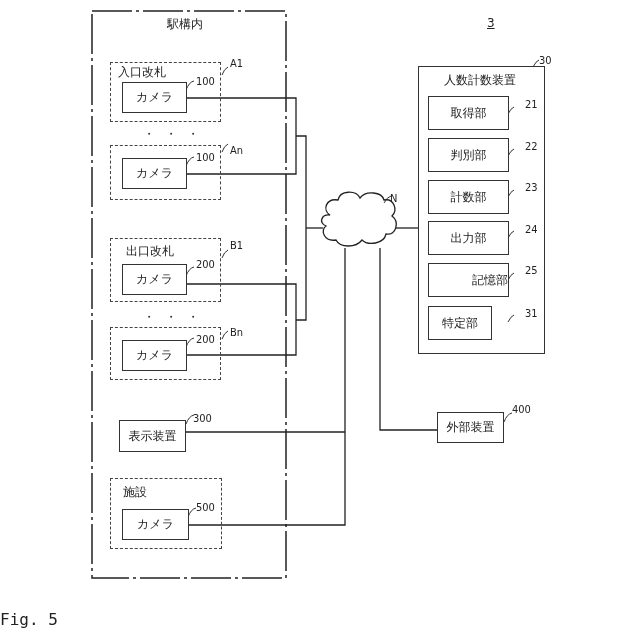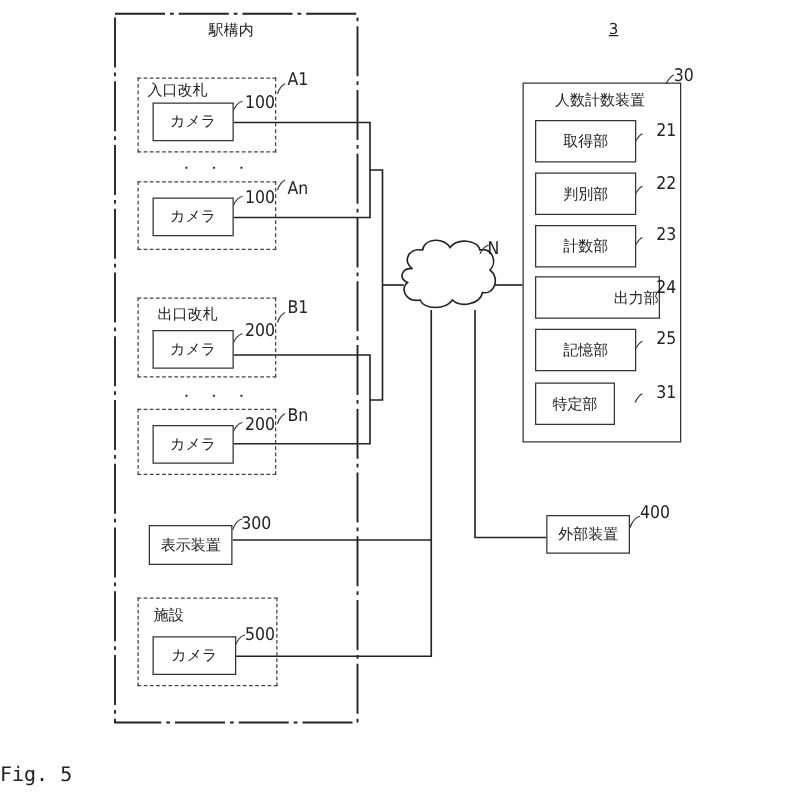--- a/index.html
+++ b/index.html
@@ -1,20 +1,20 @@
 <!DOCTYPE html>
 <html><head>
 <meta charset="utf-8">
 <style>
   html, body { margin:0; padding:0; background:#ffffff; }
   body { width:640px; height:640px; position:relative; overflow:hidden;
          font-family:"DejaVu Sans", sans-serif; color:#1a1a1a; }
   .abs { position:absolute; }
   .txt { position:absolute; font-size:12px; line-height:14px; white-space:nowrap; color:#222; }
-  .ref { position:absolute; font-family:"DejaVu Sans Condensed","DejaVu Sans", sans-serif; font-size:14px; line-height:12px; color:#222; white-space:nowrap; }
+  .ref { position:absolute; font-family:"DejaVu Sans Condensed","DejaVu Sans", sans-serif; font-size:11px; line-height:12px; color:#222; white-space:nowrap; }
   .box { position:absolute; border:1.5px solid #333; background:#fff; box-sizing:border-box;
          display:flex; align-items:center; justify-content:center; font-size:12px; color:#222; }
   .dashed { position:absolute; border:1.5px dashed #444; box-sizing:border-box; }
   svg.wires { position:absolute; left:0; top:0; }
   .caption { position:absolute; left:0; width:640px; top:610px; text-align:left;
              font-family:"DejaVu Sans Mono", monospace; font-size:16px; color:#222; }
   .dots { position:absolute; font-size:12px; letter-spacing:10px; color:#333; }
 </style>
 </head>
 <body>
@@ -122,26 +122,26 @@
 <div class="box" style="left:428px; top:138px; width:81px; height:34px;">
     <span>判別部</span>
   </div>
 <div class="ref" style="left:525px; top:141px;">22</div>
 
 <div class="box" style="left:428px; top:180px; width:81px; height:34px;">
     <span>計数部</span>
   </div>
 <div class="ref" style="left:525px; top:182px;">23</div>
 
-<div class="box" style="left:428px; top:221px; width:100px; height:34px;justify-content:flex-end;">
+<div class="box" style="left:428px; top:221px; width:81px; height:34px;">
     <span>出力部</span>
   </div>
 <div class="ref" style="left:525px; top:224px;">24</div>
 
-<div class="box" style="left:428px; top:263px; width:81px; height:34px;">
+<div class="box" style="left:428px; top:263px; width:81px; height:34px;justify-content:flex-end;">
     <span>記憶部</span>
   </div>
 <div class="ref" style="left:525px; top:265px;">25</div>
 
 <div class="box" style="left:428px; top:306px; width:64px; height:34px;">
     <span>特定部</span>
   </div>
 <div class="ref" style="left:525px; top:308px;">31</div>
 
 <div class="box" style="left:437px; top:412px; width:67px; height:31px;">

